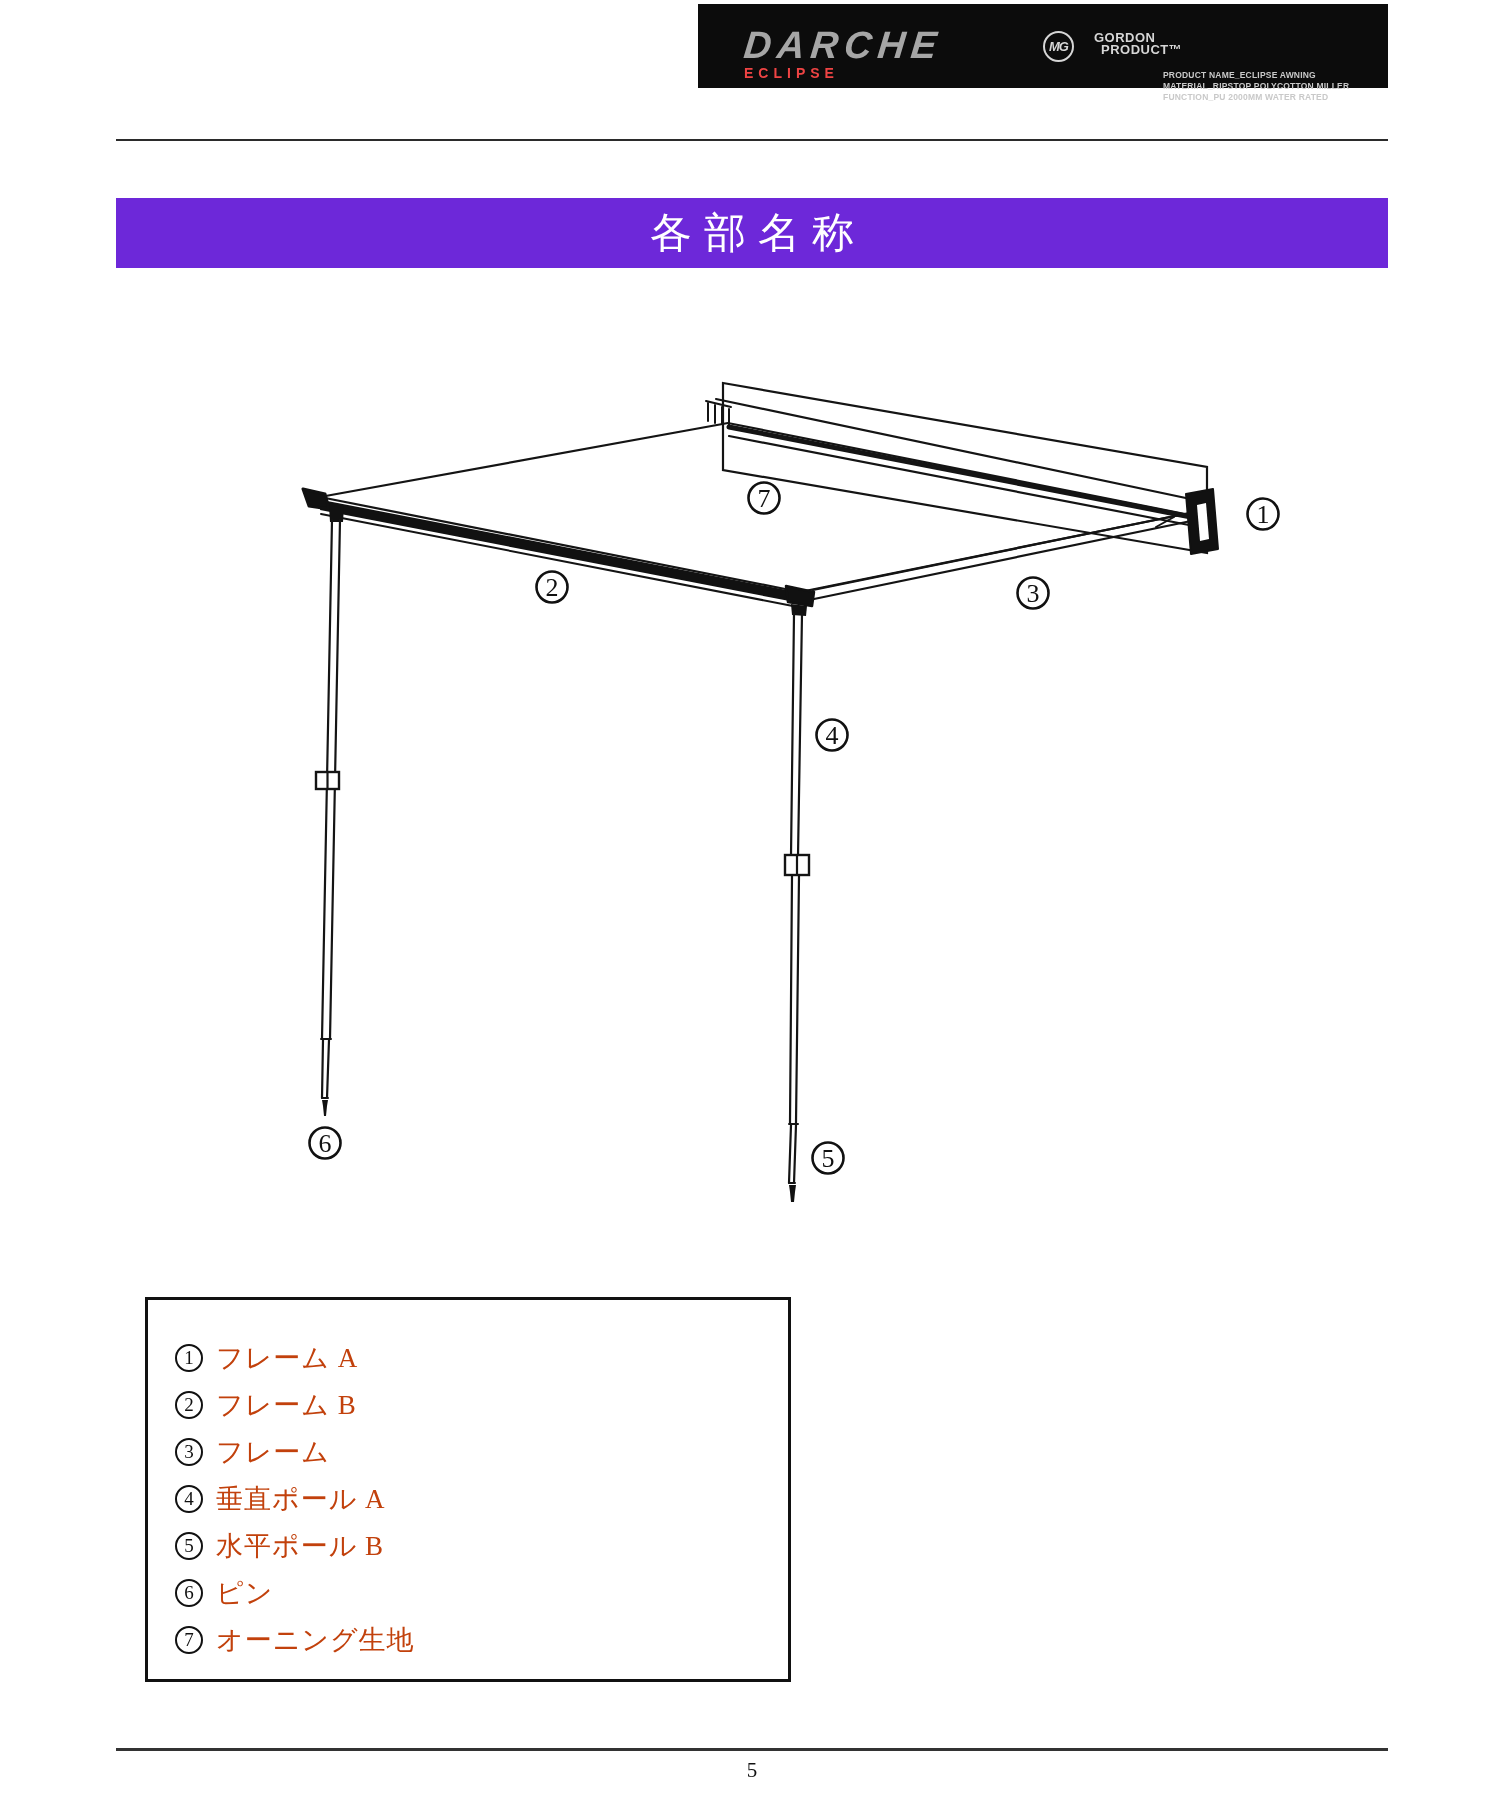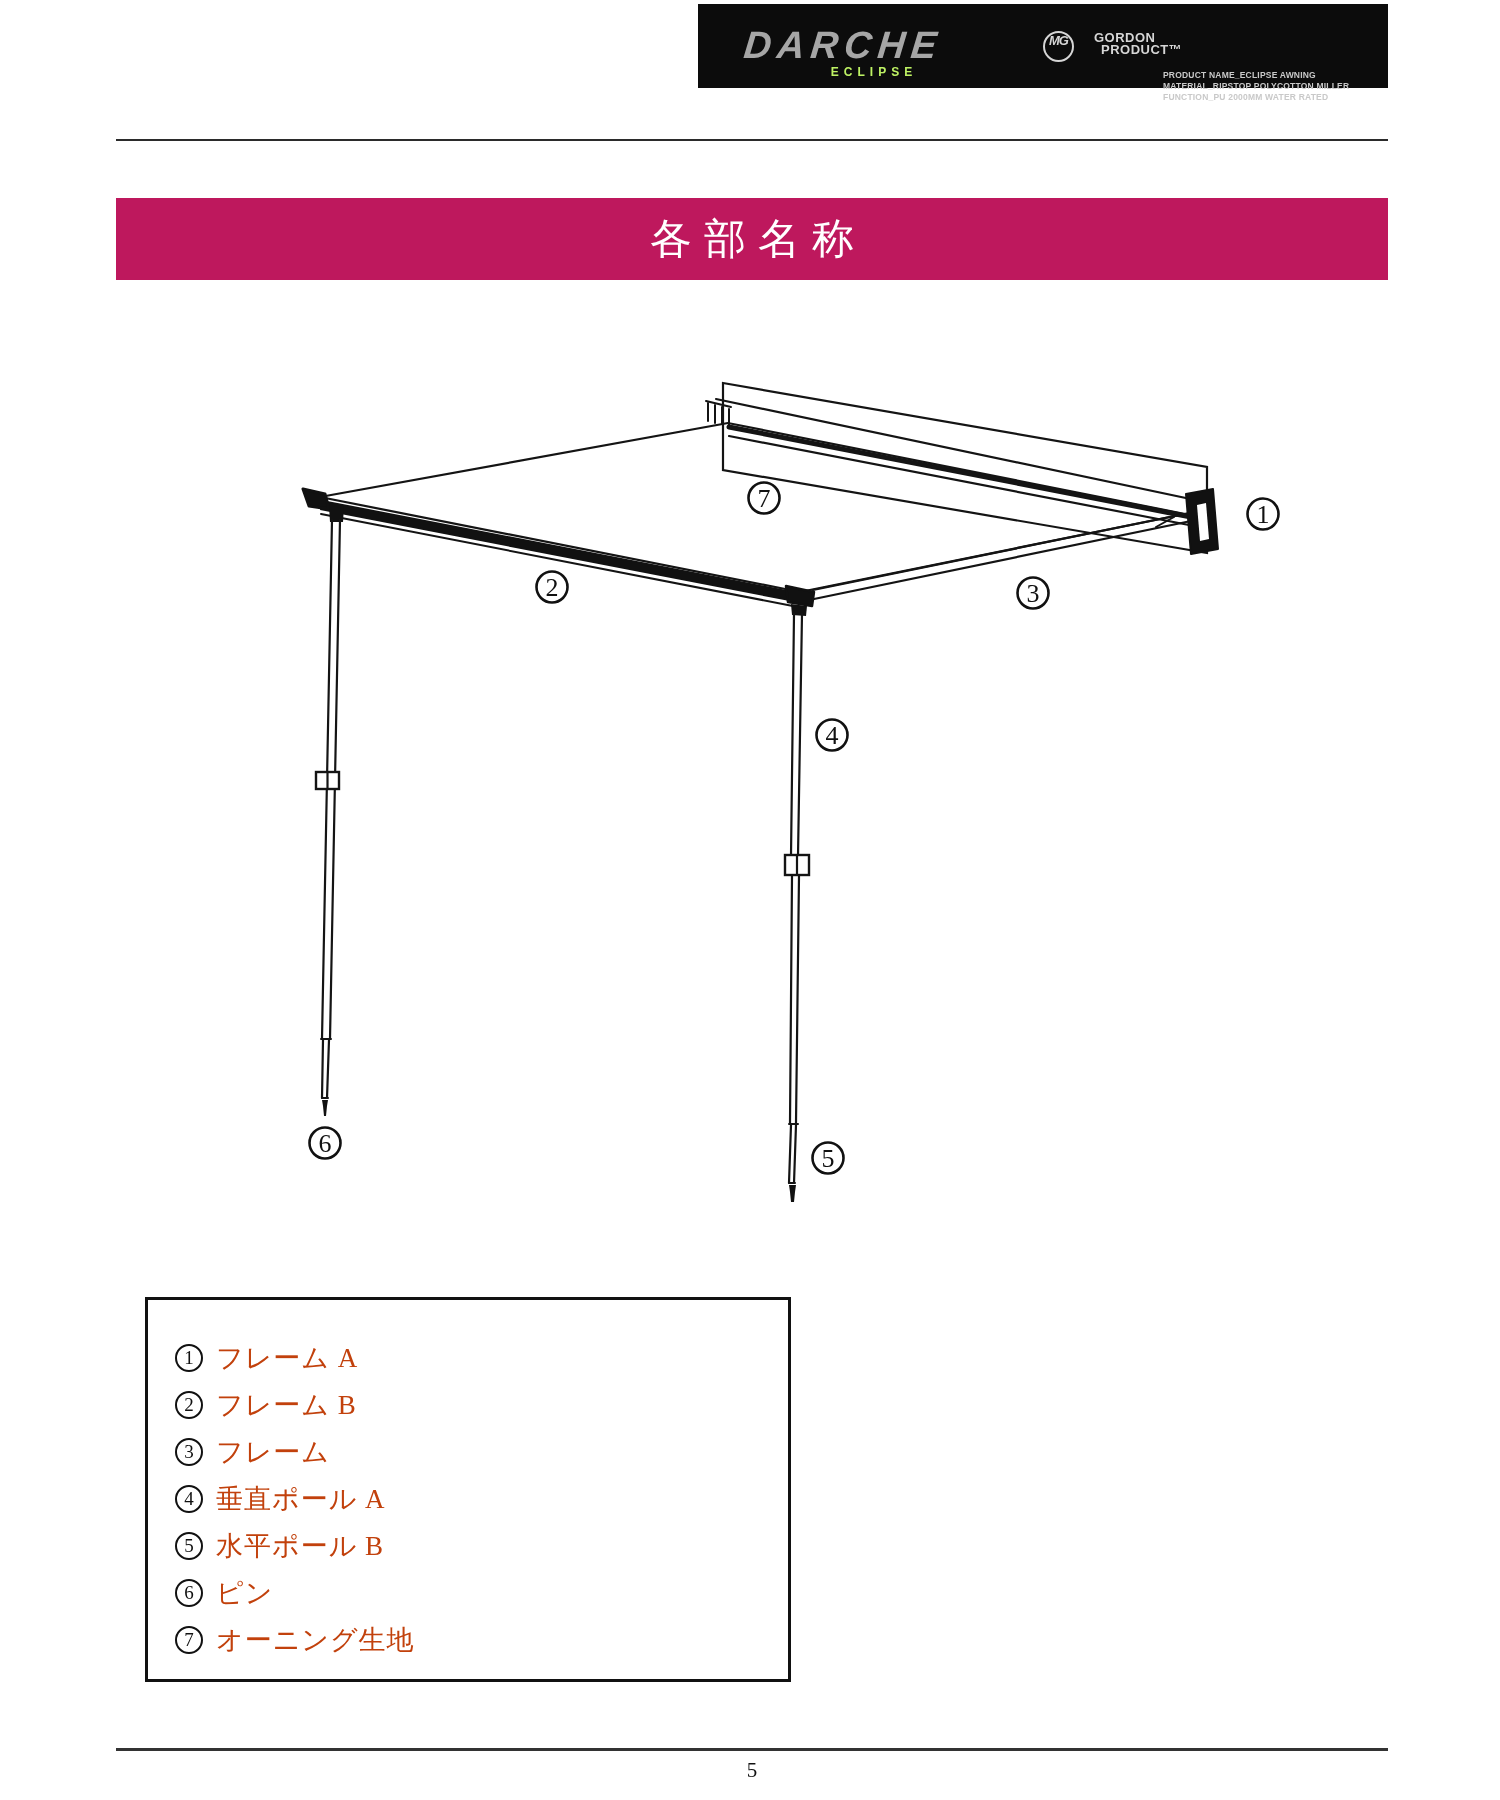--- a/index.html
+++ b/index.html
@@ -4,33 +4,33 @@
 <style>
   html,body{margin:0;padding:0;background:#ffffff;}
   .page{position:relative;width:1500px;height:1800px;background:#ffffff;overflow:hidden;
         font-family:"Liberation Sans",sans-serif;}
 
   
   .header-bar{position:absolute;left:698px;top:4px;width:690px;height:84px;background:#0c0c0c;}
   .darche-block{position:absolute;left:46px;top:22px;width:260px;}
   .darche-logo{font-family:"Liberation Sans",sans-serif;font-weight:bold;font-style:italic;
       font-size:38px;line-height:38px;letter-spacing:6px;color:#a6a6a6;transform:skewX(-6deg);}
-  .darche-sub{margin-top:1px;text-align:center;font-weight:bold;font-size:12px;letter-spacing:5px;color:#bef264;}
+  .darche-sub{margin-top:1px;text-align:left;font-weight:bold;font-size:14px;letter-spacing:5px;color:#ef4444;}
   .gm-circle{position:absolute;left:345px;top:27px;width:27px;height:27px;border:2.5px solid #d6d6d6;
-      border-radius:50%;display:flex;justify-content:center;
+      border-radius:50%;display:flex;align-items:center;justify-content:center;
       color:#d6d6d6;font-weight:bold;font-style:italic;font-size:13px;letter-spacing:-1px;}
   .gm-name{position:absolute;left:396px;top:28px;color:#d6d6d6;font-weight:bold;
       font-size:13px;line-height:12px;letter-spacing:.5px;}
   .gm-name div:last-child{padding-left:7px;}
   .product-info{position:absolute;left:465px;top:26px;color:#c9c9c9;font-weight:bold;
       font-size:8.5px;line-height:11px;letter-spacing:.2px;white-space:nowrap;margin-top:40px;}
 
   
   .top-rule{position:absolute;left:116px;top:139px;width:1272px;height:2px;background:#2b2b2b;}
-  .section-banner{position:absolute;left:116px;top:198px;width:1272px;height:82px;background:#be185d;
+  .section-banner{position:absolute;left:116px;top:198px;width:1272px;height:70px;background:#6d28d9;
       display:flex;align-items:center;justify-content:center;}
   .section-banner span{font-family:"Liberation Serif","DejaVu Serif",serif;color:#ffffff;
       font-size:42px;letter-spacing:12px;padding-left:12px;}
 
   
   .diagram{position:absolute;left:0;top:0;width:1500px;height:1800px;pointer-events:none;}
   .ln{stroke:#141414;fill:none;stroke-linecap:round;}
   .callout circle{fill:#ffffff;stroke:#111111;stroke-width:2.6px;}
   .callout text{font-family:"Liberation Serif","DejaVu Serif",serif;font-size:26px;fill:#111111;
       text-anchor:middle;}

